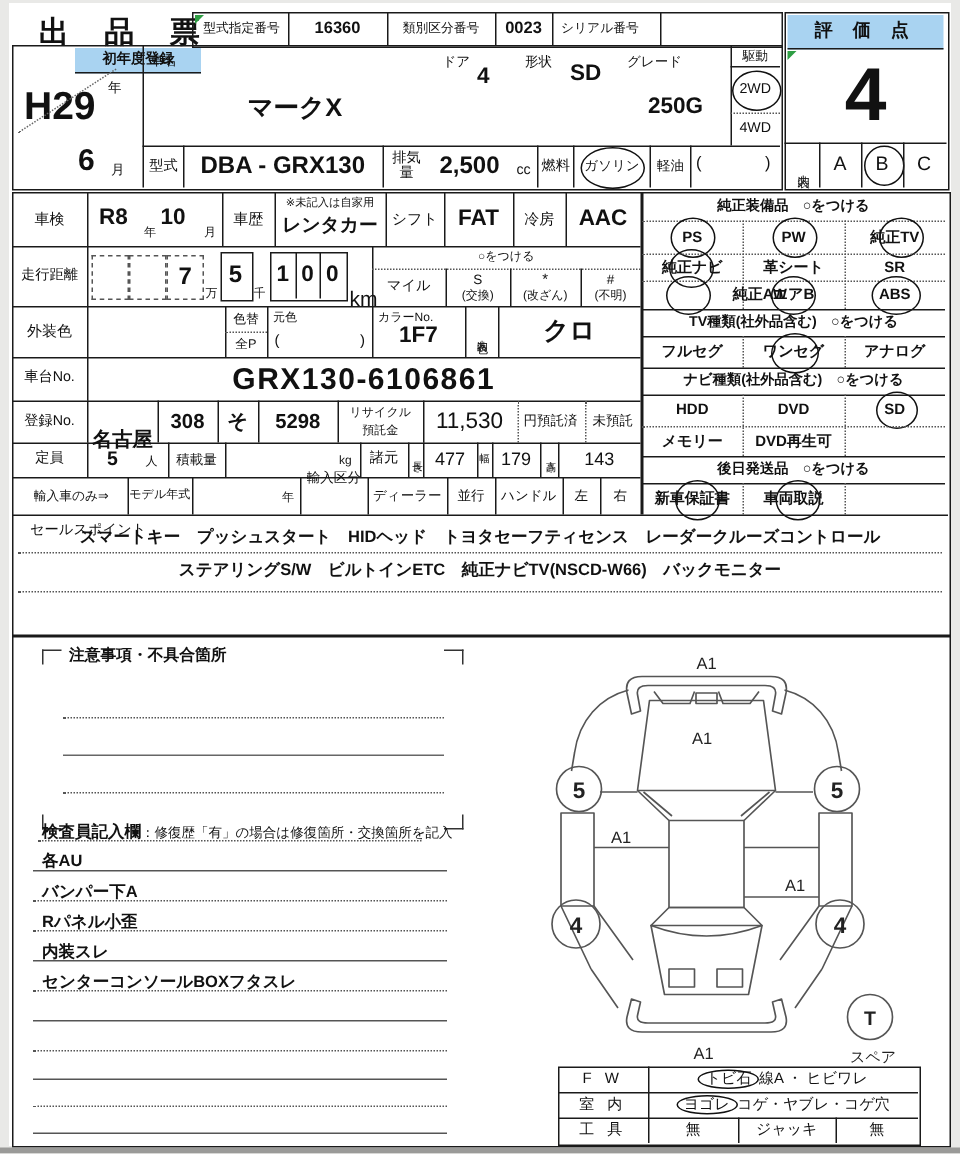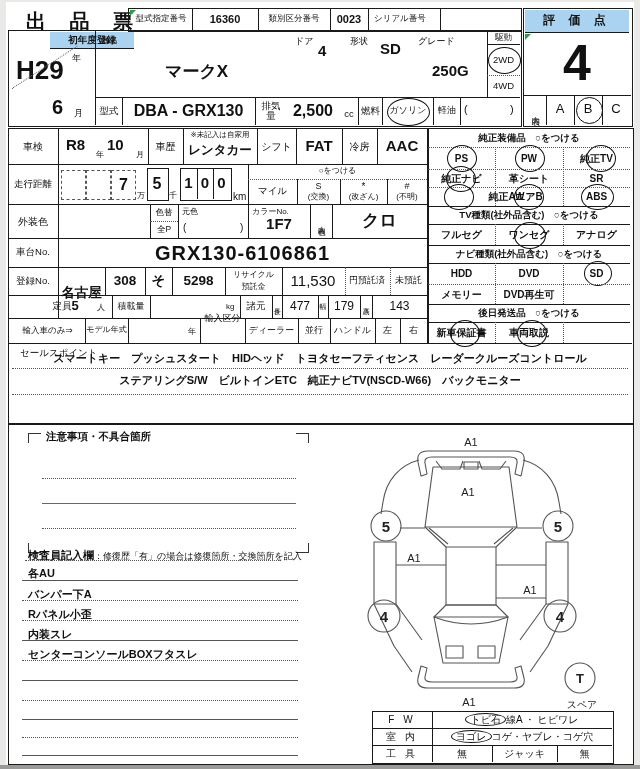--- a/index.html
+++ b/index.html
@@ -147,21 +147,21 @@
 <div class="box1" style="left:147px;top:168px;width:20px;height:31px;">
       <span class="abs c b" style="width:18px;height:29px;font-size:16px;">5</span>
     </div>
 <div class="abs" style="left:169px;top:190px;font-size:8px;">千</div>
 <div class="box1" style="left:180px;top:168px;width:50px;height:31px;"></div>
 <div class="vline" style="left:197px;top:168px;height:31px;"></div>
 <div class="vline" style="left:213px;top:168px;height:31px;"></div>
 <div class="abs c b" style="left:180px;top:168px;width:17px;height:31px;font-size:15px;">1</div>
 <div class="abs c b" style="left:197px;top:168px;width:16px;height:31px;font-size:15px;">0</div>
 <div class="abs c b" style="left:213px;top:168px;width:17px;height:31px;font-size:15px;">0</div>
-<div class="abs" style="left:233px;top:191px;font-size:10px;">km</div>
+<div class="abs" style="left:233px;top:191px;font-size:14px;">km</div>
 <div class="vline" style="left:248px;top:164px;height:40px;"></div>
 <div class="abs c" style="left:248px;top:165px;width:179px;height:13px;font-size:8px;">○をつける</div>
 <div class="dh" style="left:248px;top:179px;width:179px;"></div>
 <div class="abs c" style="left:248px;top:179px;width:49px;height:25px;font-size:9.5px;">マイル</div>
 <div class="vline" style="left:297px;top:179px;height:25px;"></div>
 <div class="abs c" style="left:297px;top:181px;width:43px;height:11px;font-size:9px;">S</div>
 <div class="abs c" style="left:297px;top:192px;width:43px;height:11px;font-size:8px;">(交換)</div>
 <div class="vline" style="left:340px;top:179px;height:25px;"></div>
 <div class="abs c" style="left:340px;top:181px;width:47px;height:11px;font-size:10px;">*</div>
 <div class="abs c" style="left:340px;top:192px;width:47px;height:11px;font-size:8px;">(改ざん)</div>
@@ -208,21 +208,21 @@
 <div class="abs c" style="left:225px;top:281px;width:57px;height:12px;font-size:8px;">預託金</div>
 <div class="vline" style="left:282px;top:267px;height:28px;"></div>
 <div class="abs c" style="left:282px;top:267px;width:62px;height:28px;font-size:15px;">11,530</div>
 <div class="dv" style="left:345px;top:267px;height:28px;"></div>
 <div class="abs c" style="left:345px;top:267px;width:44px;height:28px;font-size:9px;">円預託済</div>
 <div class="dv" style="left:390px;top:267px;height:28px;"></div>
 <div class="abs c" style="left:390px;top:267px;width:37px;height:28px;font-size:9px;">未預託</div>
 
 <div class="hline" style="left:8px;top:318px;width:419px;"></div>
 <div class="vline" style="left:58px;top:295px;height:23px;"></div>
-<div class="abs c" style="left:8px;top:295px;width:50px;height:23px;font-size:9.5px;margin-left:29px;">定員</div>
+<div class="abs c" style="left:8px;top:295px;width:50px;height:23px;font-size:9.5px;">定員</div>
 <div class="abs c b" style="left:60px;top:295px;width:30px;height:23px;font-size:13px;">5</div>
 <div class="abs" style="left:97px;top:302px;font-size:8px;">人</div>
 <div class="vline" style="left:112px;top:295px;height:23px;"></div>
 <div class="abs c" style="left:112px;top:295px;width:38px;height:23px;font-size:9px;">積載量</div>
 <div class="vline" style="left:150px;top:295px;height:23px;"></div>
 <div class="abs" style="left:226px;top:302px;font-size:8px;">kg</div>
 <div class="vline" style="left:240px;top:295px;height:23px;"></div>
 <div class="abs c" style="left:240px;top:295px;width:32px;height:23px;font-size:9.5px;">諸元</div>
 <div class="vline" style="left:272px;top:295px;height:23px;"></div>
 <div class="abs c vert" style="left:272px;top:296px;width:10px;height:21px;font-size:7px;">長さ</div>

